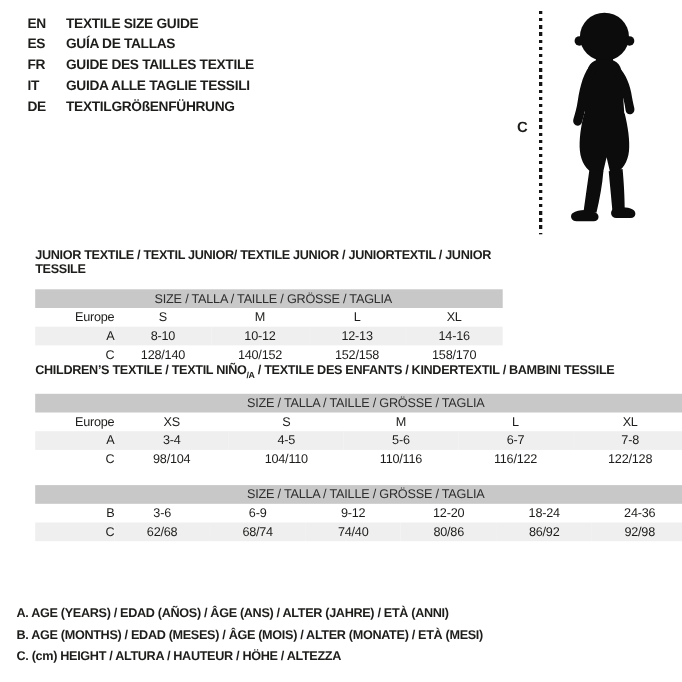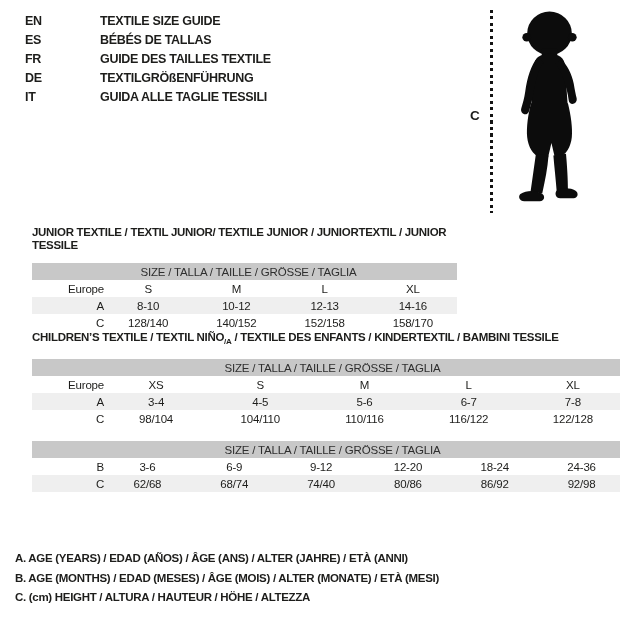--- a/index.html
+++ b/index.html
@@ -3,21 +3,21 @@
 <meta charset="utf-8">
 <style>
   html,body{margin:0;padding:0;background:#ffffff;}
   .canvas{
     position:relative;width:620px;height:620px;background:#ffffff;overflow:hidden;
     font-family:"Liberation Sans",sans-serif;color:#1d1d1b;
   }
   
   .lang-block{position:absolute;left:25px;top:11px;}
   .lang-row{display:flex;height:19px;align-items:center;
-    font-weight:bold;font-size:12.5px;letter-spacing:-0.3px;gap:40px;}
+    font-weight:bold;font-size:12.5px;letter-spacing:-0.3px;}
   .lang-code{width:35px;flex:0 0 35px;}
   
   .c-label{position:absolute;left:470px;top:108px;font-weight:bold;font-size:13.5px;}
   .dotted-line{position:absolute;left:490px;top:10px;width:3px;height:203px;
     background:repeating-linear-gradient(to bottom,#141414 0 3px,transparent 3px 6.5px);}
   .toddler{position:absolute;left:501px;top:6px;width:97px;height:208px;}
   
   .section{position:absolute;left:32px;}
   .sec1{top:226px;width:425px;}
   .sec2{top:331px;width:593px;}
@@ -43,33 +43,33 @@
 
 <div class="canvas">
 
   <div class="lang-block">
     <div class="lang-row">
       <span class="lang-code">EN</span>
       <span class="lang-label">TEXTILE SIZE GUIDE</span>
     </div>
     <div class="lang-row">
       <span class="lang-code">ES</span>
-      <span class="lang-label">BÉBÉS DE TALLAS</span>
+      <span class="lang-label">GUÍA DE TALLAS</span>
     </div>
     <div class="lang-row">
       <span class="lang-code">FR</span>
       <span class="lang-label">GUIDE DES TAILLES TEXTILE</span>
     </div>
     <div class="lang-row">
+      <span class="lang-code">IT</span>
+      <span class="lang-label">GUIDA ALLE TAGLIE TESSILI</span>
+    </div>
+    <div class="lang-row">
       <span class="lang-code">DE</span>
       <span class="lang-label">TEXTILGRÖßENFÜHRUNG</span>
-    </div>
-    <div class="lang-row">
-      <span class="lang-code">IT</span>
-      <span class="lang-label">GUIDA ALLE TAGLIE TESSILI</span>
     </div>
   </div>
 
   <span class="c-label">C</span>
   <div class="dotted-line"></div>
   <svg class="toddler" viewBox="0 0 100 210" aria-hidden="true">
     <g fill="#0c0c0c">
       <ellipse cx="50" cy="26" rx="23" ry="22.5"></ellipse>
       <circle cx="26.5" cy="30" r="4.5"></circle>
       <circle cx="73.5" cy="30" r="4.5"></circle>

